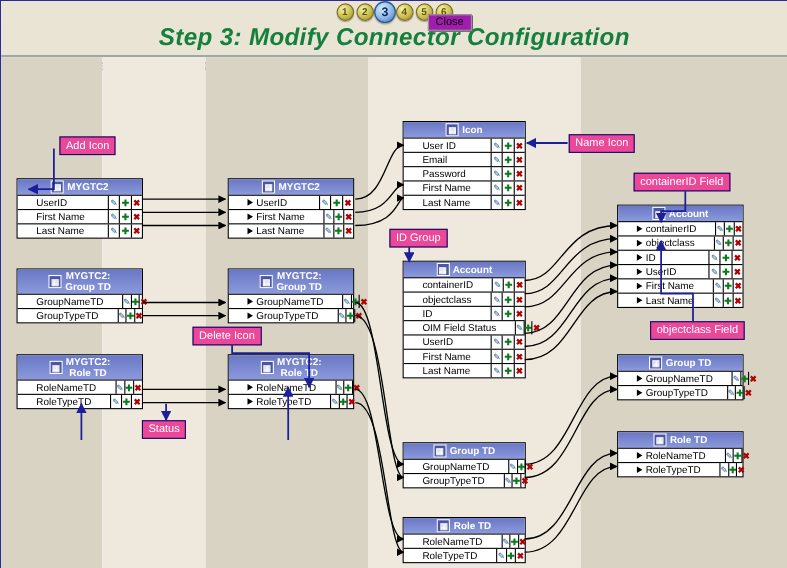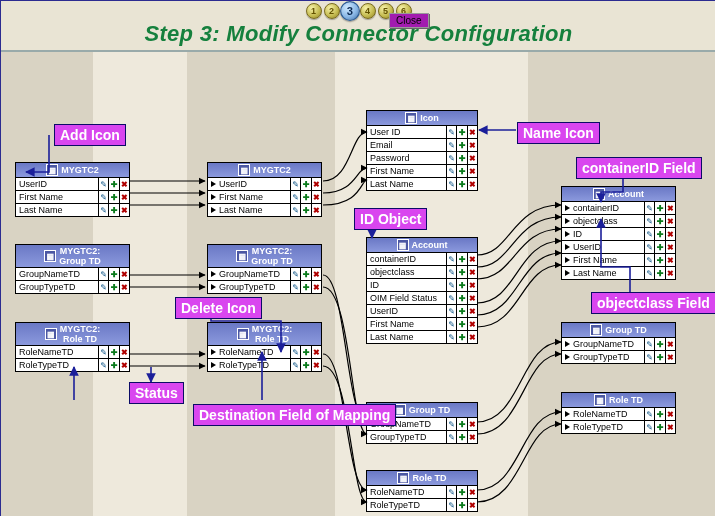--- a/index.html
+++ b/index.html
@@ -15,28 +15,28 @@
   .col.c2{width:94px;background:#eee9dc}
   .col.c3{width:148px;background:#d9d3c3}
   .col.c4{width:193px;background:#eee9dc}
   .col.c5{width:188px;background:#d9d3c3}
   .col-heading{position:absolute;top:0;color:#1b1f9a;font-weight:bold;font-style:italic;font-size:13px;white-space:nowrap}
   .entity{position:absolute;border:1px solid #000;background:#fff;font-size:9px}
   .entity-header{background:linear-gradient(#6a78c5,#8b99dd);color:#fff;font-weight:bold;text-align:center;padding:1px 2px;display:flex;align-items:center;justify-content:center;gap:3px;font-size:9px}
   .hicon{width:10px;height:10px;border:1px solid #fff;display:inline-flex;align-items:center;justify-content:center;font-size:8px;background:#4b57a3}
   .row{display:flex;border-top:1px solid #000}
   .row:first-of-type{border-top:1px solid #000}
-  .cell-name{flex:1;padding:1px 3px;border-right:1px solid #000;white-space:nowrap;display:flex;align-items:center;gap:2px}
+  .cell-name{flex:1;padding:1px 17px;border-right:1px solid #000;white-space:nowrap;display:flex;align-items:center;gap:2px}
   .cell-icons{width:30px;display:flex}
   .cell-icons span{flex:1;border-left:1px solid #000;display:flex;align-items:center;justify-content:center;font-size:8px}
   .cell-icons span:first-child{border-left:none}
   .pencil{color:#155a8a}
   .plus{color:#0a7a1c;font-weight:bold}
   .del{color:#b00000;font-weight:bold}
-  .callout{position:absolute;background:#d946ef;color:#fff;font-weight:bold;font-size:14px;padding:2px 5px;border:1px solid #0b0b66;white-space:nowrap;z-index:30}
+  .callout{position:absolute;background:#ec4899;color:#fff;font-weight:normal;font-size:10px;padding:2px 5px;border:1px solid #0b0b66;white-space:nowrap;z-index:30}
   .arrows{position:absolute;inset:0;pointer-events:none;z-index:20}
   .arrow-blue{stroke:#1b1f9a;stroke-width:1.6;fill:none;marker-end:url(#ab)}
   .mapline{stroke:#000;stroke-width:1.2;fill:none;marker-end:url(#am)}
   .tri-r{display:inline-block;width:0;height:0;border-top:3px solid transparent;border-bottom:3px solid transparent;border-left:5px solid #000;margin-right:1px}
 </style>
 </head>
 <body>
 
 <div class="top-strip">
   <div class="steps">
@@ -110,24 +110,23 @@
   <div class="col-heading" style="left:560px">Provisioning Staging</div>
 
   <div class="col c1"></div>
     <div class="col c2"></div>
     <div class="col c3"></div>
     <div class="col c4"></div>
     <div class="col c5"></div>
 
   <div class="callout" style="left:53px;top:72px">Add Icon</div>
   <div class="callout" style="left:516px;top:70px">Name Icon</div>
-  <div class="callout" style="left:353px;top:156px">ID Object</div>
+  <div class="callout" style="left:353px;top:156px">ID Group</div>
   <div class="callout" style="left:174px;top:245px">Delete Icon</div>
   <div class="callout" style="left:128px;top:330px">Status</div>
-  <div class="callout" style="left:192px;top:352px">Destination Field of Mapping</div>
   <div class="callout" style="left:590px;top:240px">objectclass Field</div>
   <div class="callout" style="left:575px;top:105px">containerID Field</div>
 
   <div class="entity" style="left:14px;top:110px;width:113px">
       <div class="entity-header">
         <span class="hicon">▦</span>
         <span>MYGTC2</span>
       </div>
       <div class="row">
         <div class="cell-name">

